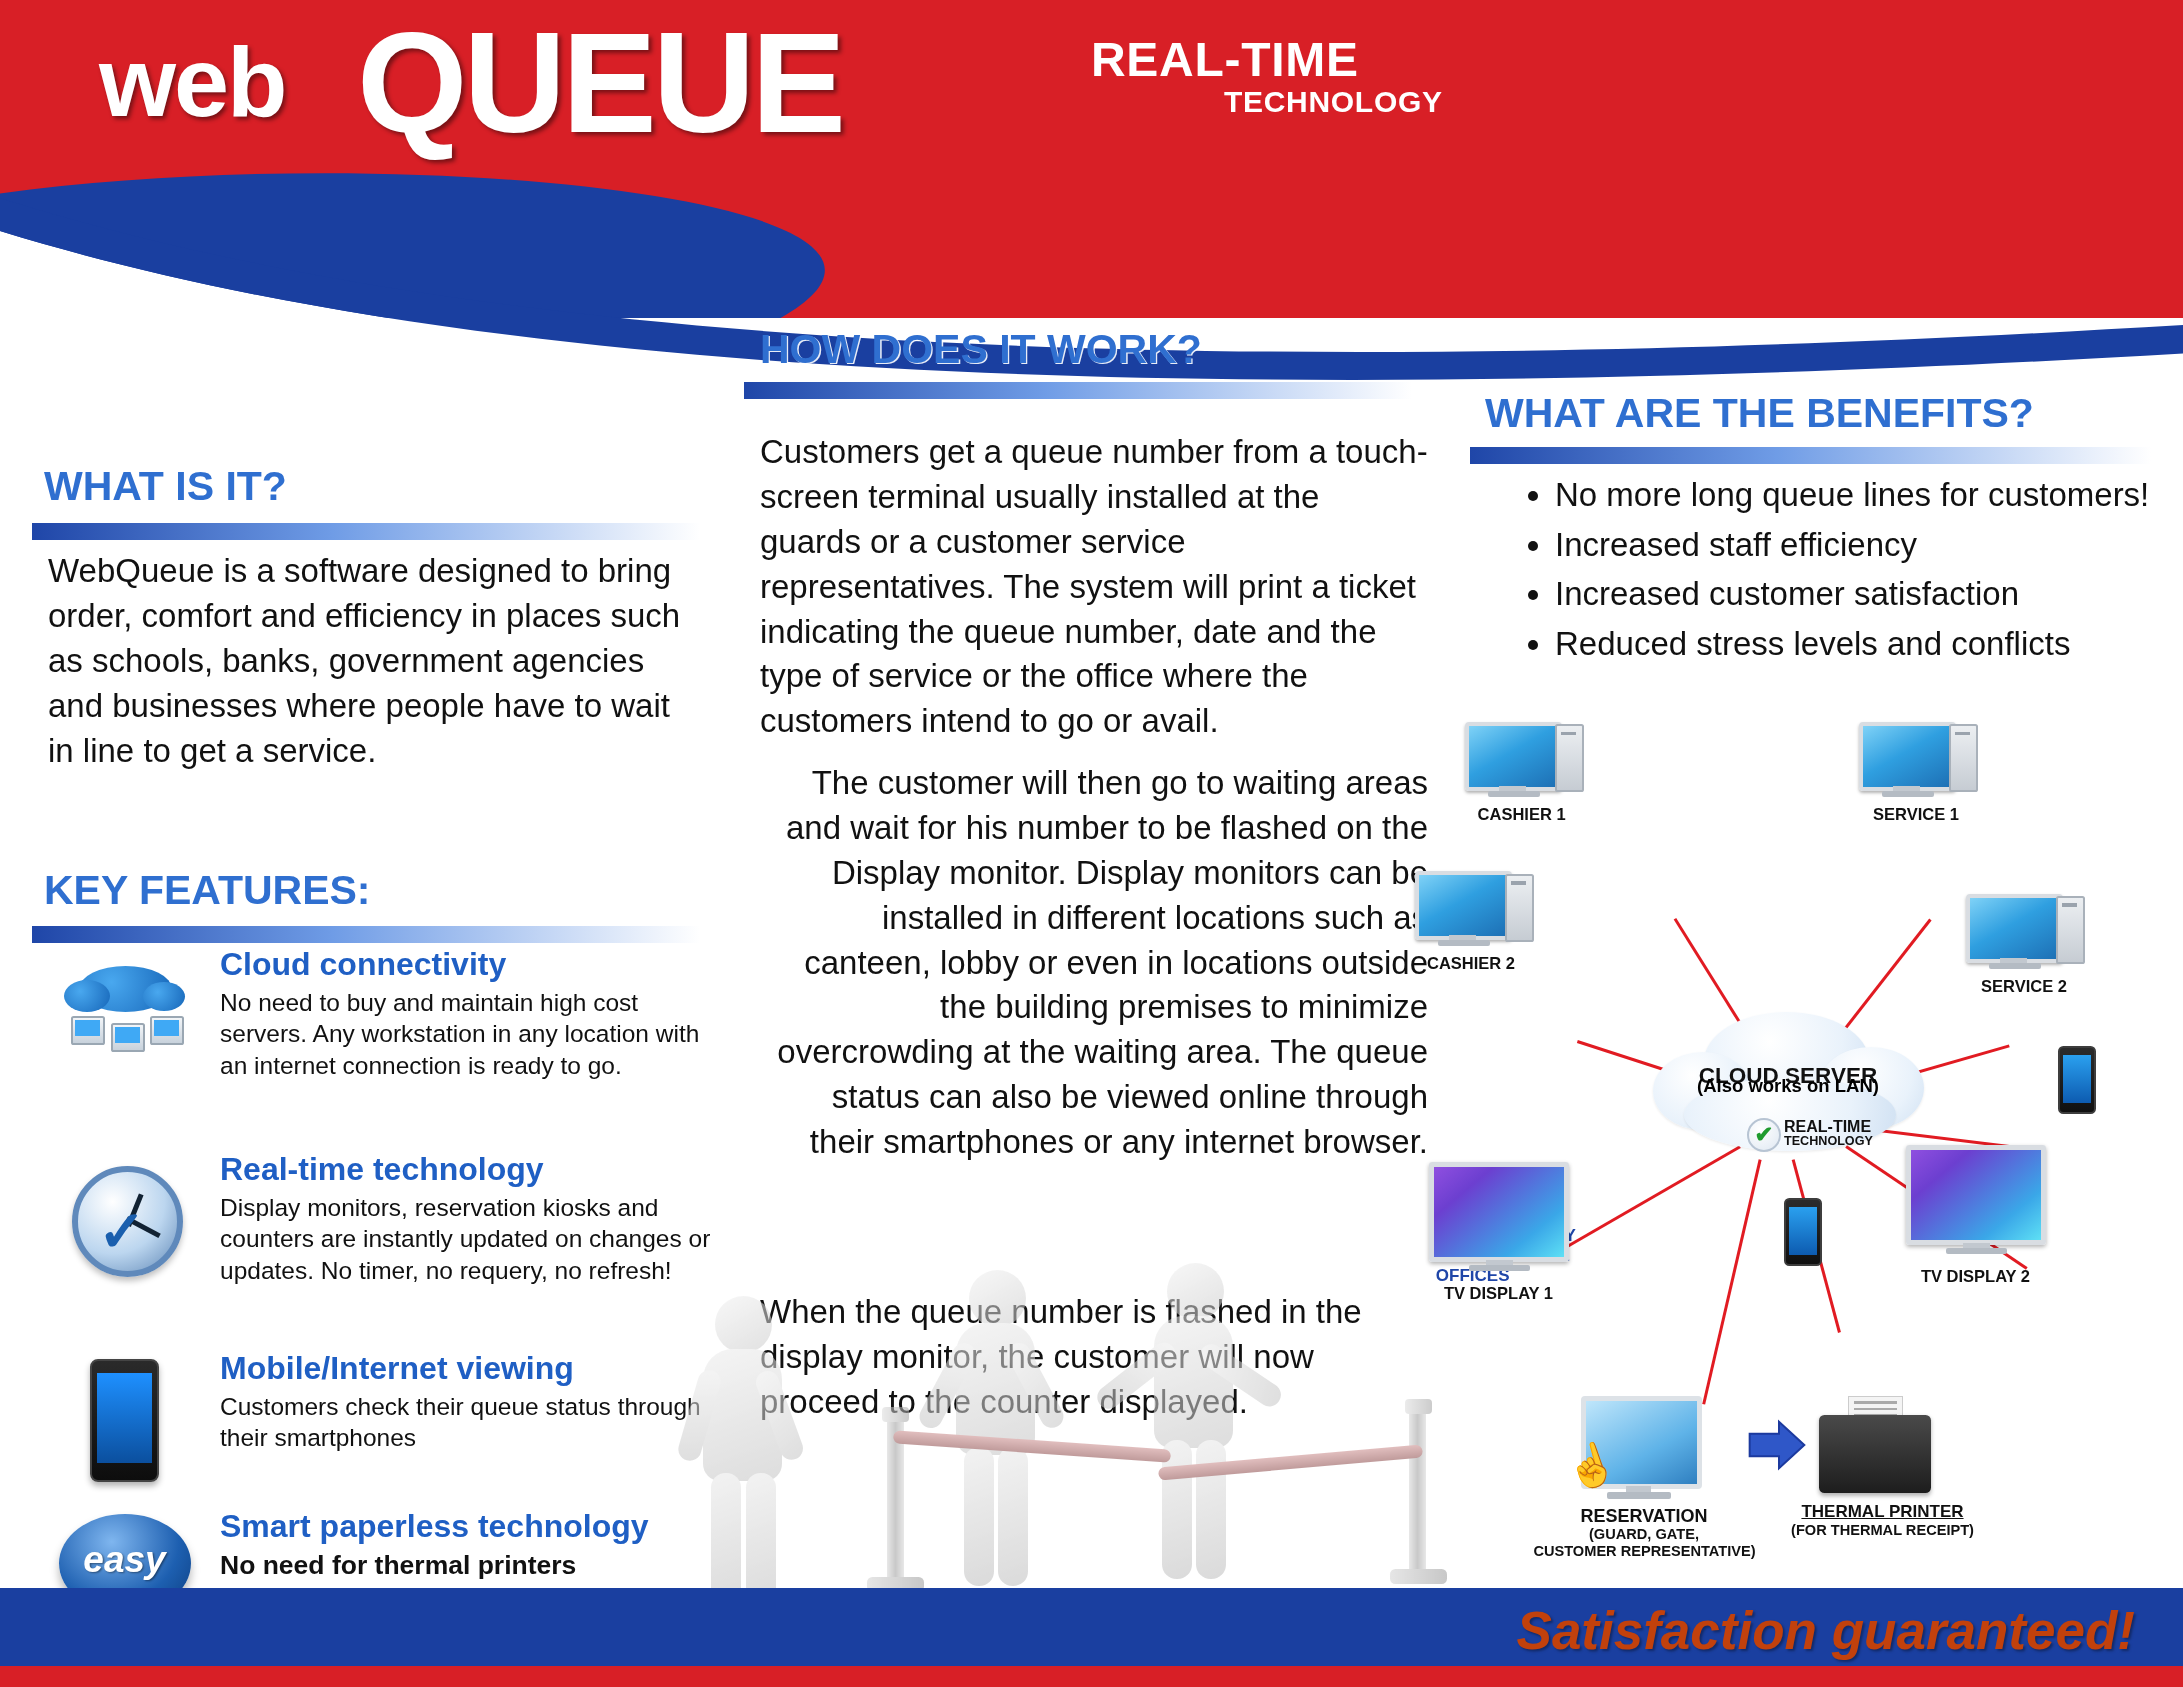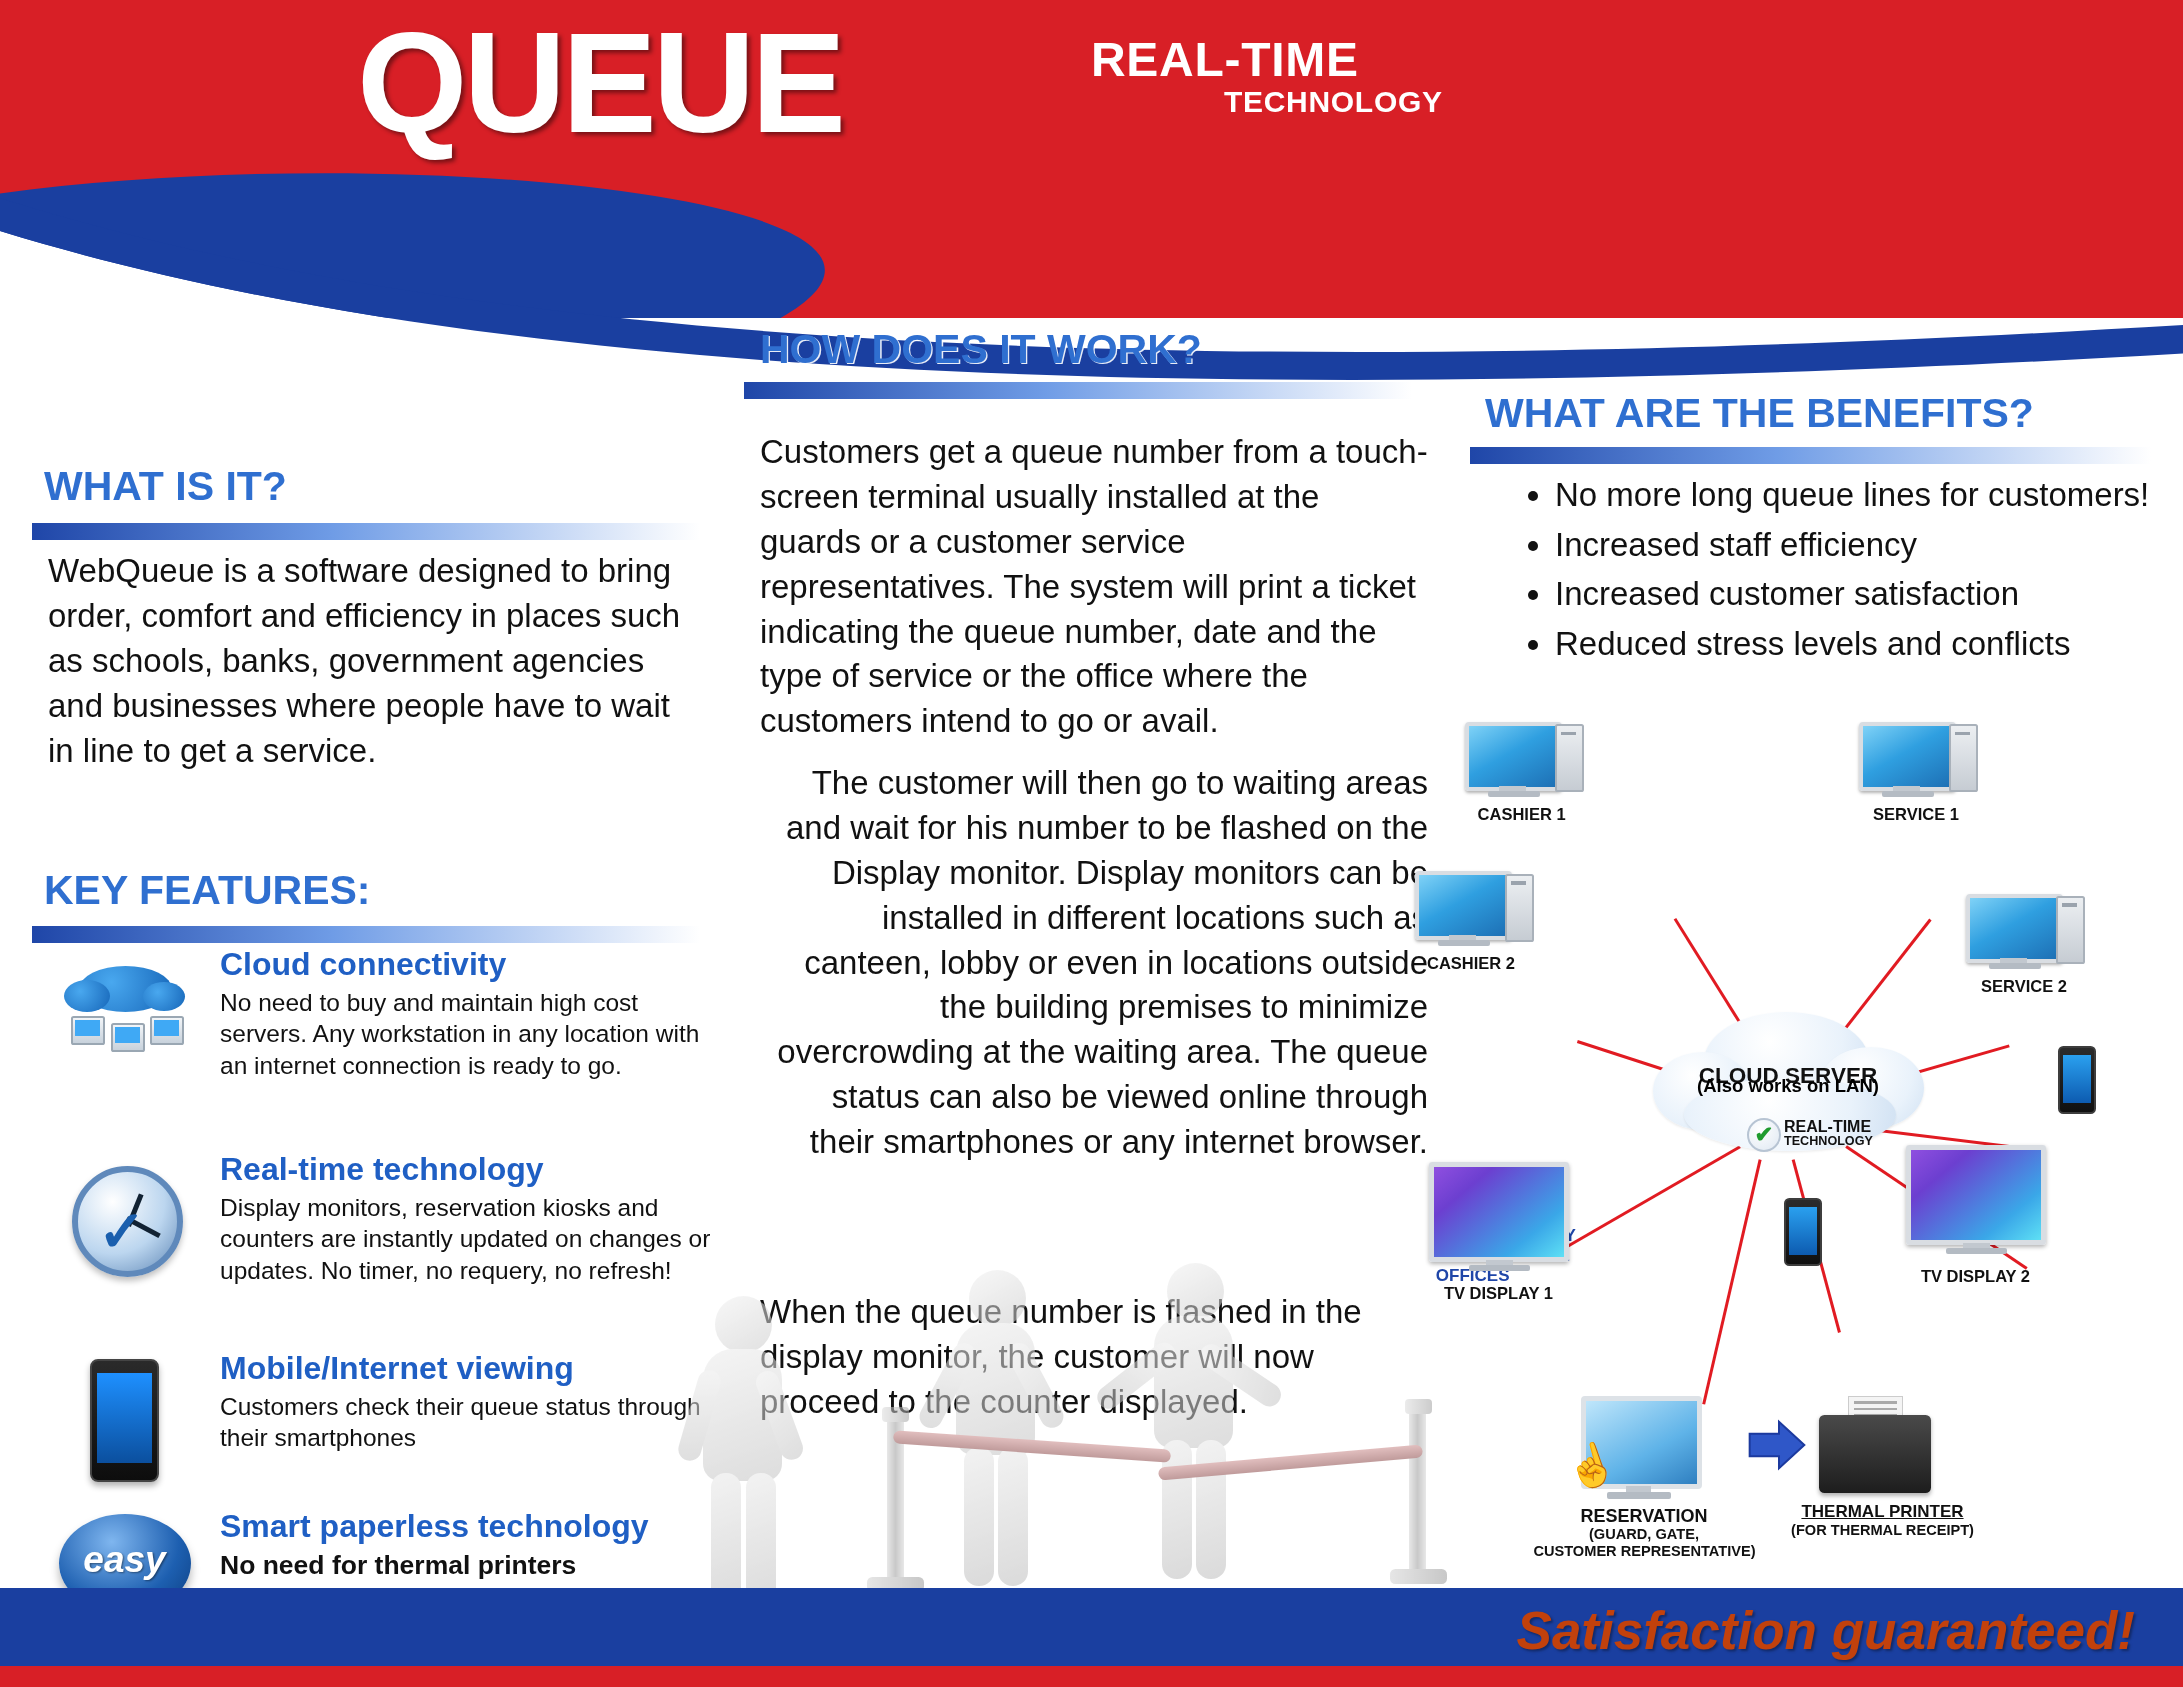--- a/index.html
+++ b/index.html
@@ -305,20 +305,21 @@
   }
 </style>
 </head>
 <body>
 
 <div id="header">
   <svg id="header-red" viewBox="0 0 3300 480" preserveAspectRatio="none">
     <path d="M0,0 H3300 V480 H1180 C1500,300 600,210 0,292 Z" fill="#d81f26"></path>
   </svg>
   <div id="header-title-wrap">
+    <div class="logo-web">web</div>
     <div class="logo-queue">QUEUE</div>
     <div class="logo-rt1">REAL-TIME</div>
     <div class="logo-rt2">TECHNOLOGY</div>
   </div>
 </div>
 
 <svg style="position:absolute;left:0;top:198px;width:2183px;height:278px" viewBox="0 0 3300 420" preserveAspectRatio="none">
   <path d="M0,0 C700,230 1700,330 3300,220 L3300,0 L0,0 Z" fill="#1a3fa0" opacity="0"></path>
   <path d="M0,50 C650,250 1650,330 3300,235 L3300,420 L0,420 Z" fill="#ffffff"></path>
   <path d="M0,0 C650,205 1650,290 3300,192 L3300,235 C1650,330 650,250 0,50 Z" fill="#1a3fa0"></path>

